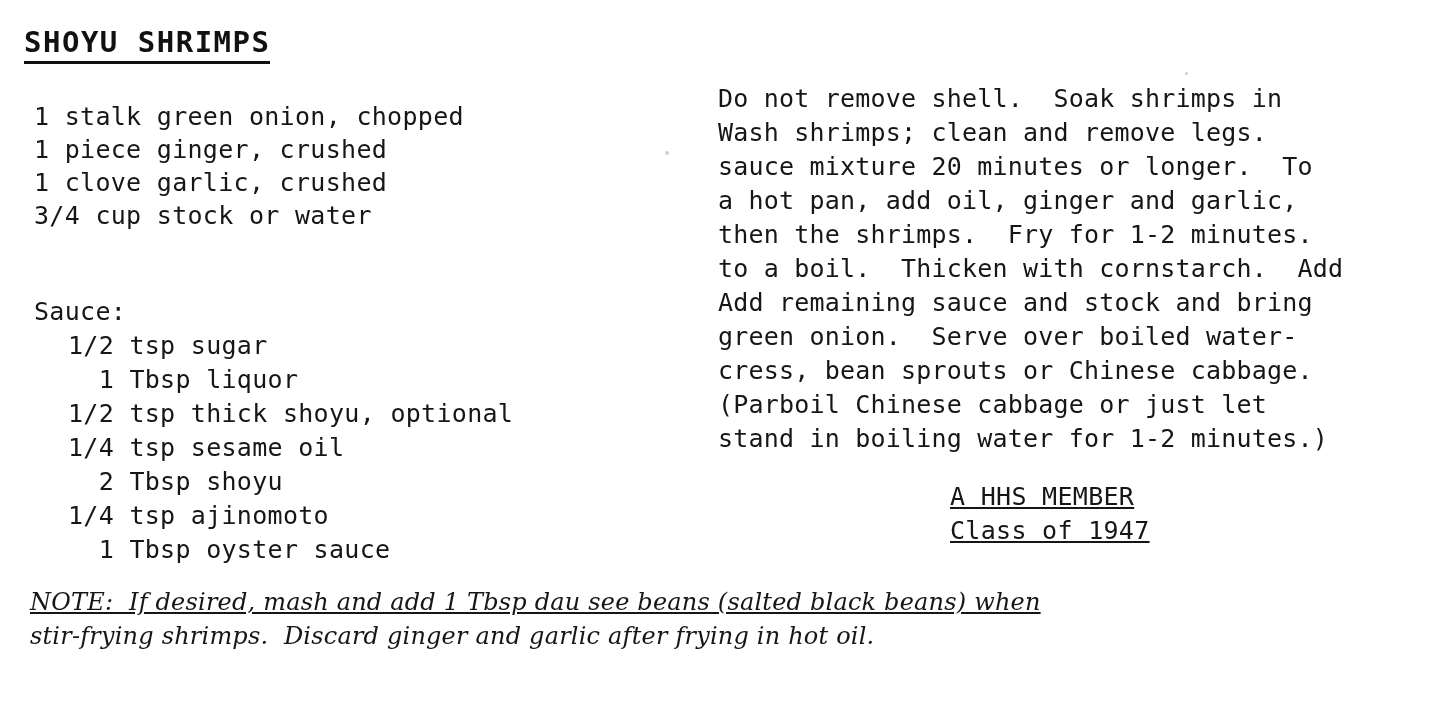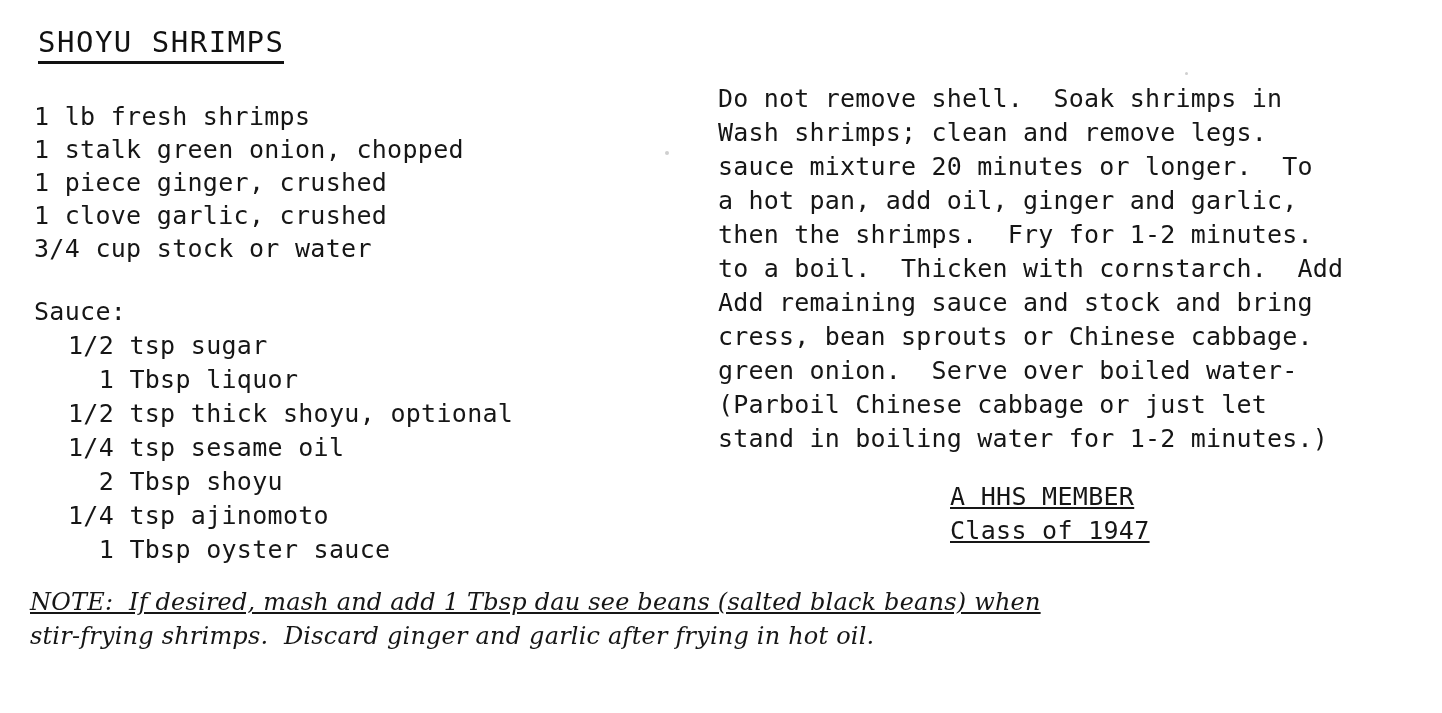--- a/index.html
+++ b/index.html
@@ -17,25 +17,25 @@
   }
 
   .page {
     position: absolute;
     inset: 0;
   }
 
   
   #title {
     position: absolute;
-    left: 38px;
+    left: 24px;
     top: 26px;
     font-size: 29px;
     letter-spacing: 1.5px;
-    font-weight: 400;
+    font-weight: 700;
     color: #111;
     padding-bottom: 2px;
     border-bottom: 3px solid #111;
     display: inline-block;
     line-height: 1.15;
   }
 
   
   #ingredients {
     position: absolute;
@@ -127,21 +127,20 @@
   }
 </style>
 </head>
 <body>
 
 <div class="page">
 
   <div id="title">SHOYU SHRIMPS</div>
 
   <div id="ingredients">
-    <div class="line">1 lb fresh shrimps</div>
     <div class="line">1 stalk green onion, chopped</div>
     <div class="line">1 piece ginger, crushed</div>
     <div class="line">1 clove garlic, crushed</div>
     <div class="line">3/4 cup stock or water</div>
   </div>
 
   <div id="sauce-block">
     <div class="sauce-heading">Sauce:</div>
     <div class="sauce-item">1/2 tsp sugar</div>
     <div class="sauce-item">  1 Tbsp liquor</div>
@@ -153,22 +152,22 @@
   </div>
 
   <div id="directions">
     <div class="line">Do not remove shell.  Soak shrimps in</div>
     <div class="line">Wash shrimps; clean and remove legs.</div>
     <div class="line">sauce mixture 20 minutes or longer.  To</div>
     <div class="line">a hot pan, add oil, ginger and garlic,</div>
     <div class="line">then the shrimps.  Fry for 1-2 minutes.</div>
     <div class="line">to a boil.  Thicken with cornstarch.  Add</div>
     <div class="line">Add remaining sauce and stock and bring</div>
+    <div class="line">green onion.  Serve over boiled water-</div>
     <div class="line">cress, bean sprouts or Chinese cabbage.</div>
-    <div class="line">green onion.  Serve over boiled water-</div>
     <div class="line">(Parboil Chinese cabbage or just let</div>
     <div class="line">stand in boiling water for 1-2 minutes.)</div>
   </div>
 
   <div id="attribution">
     <div class="line">A HHS MEMBER</div>
     <div class="line">Class of 1947</div>
   </div>
 
   <div id="note">

